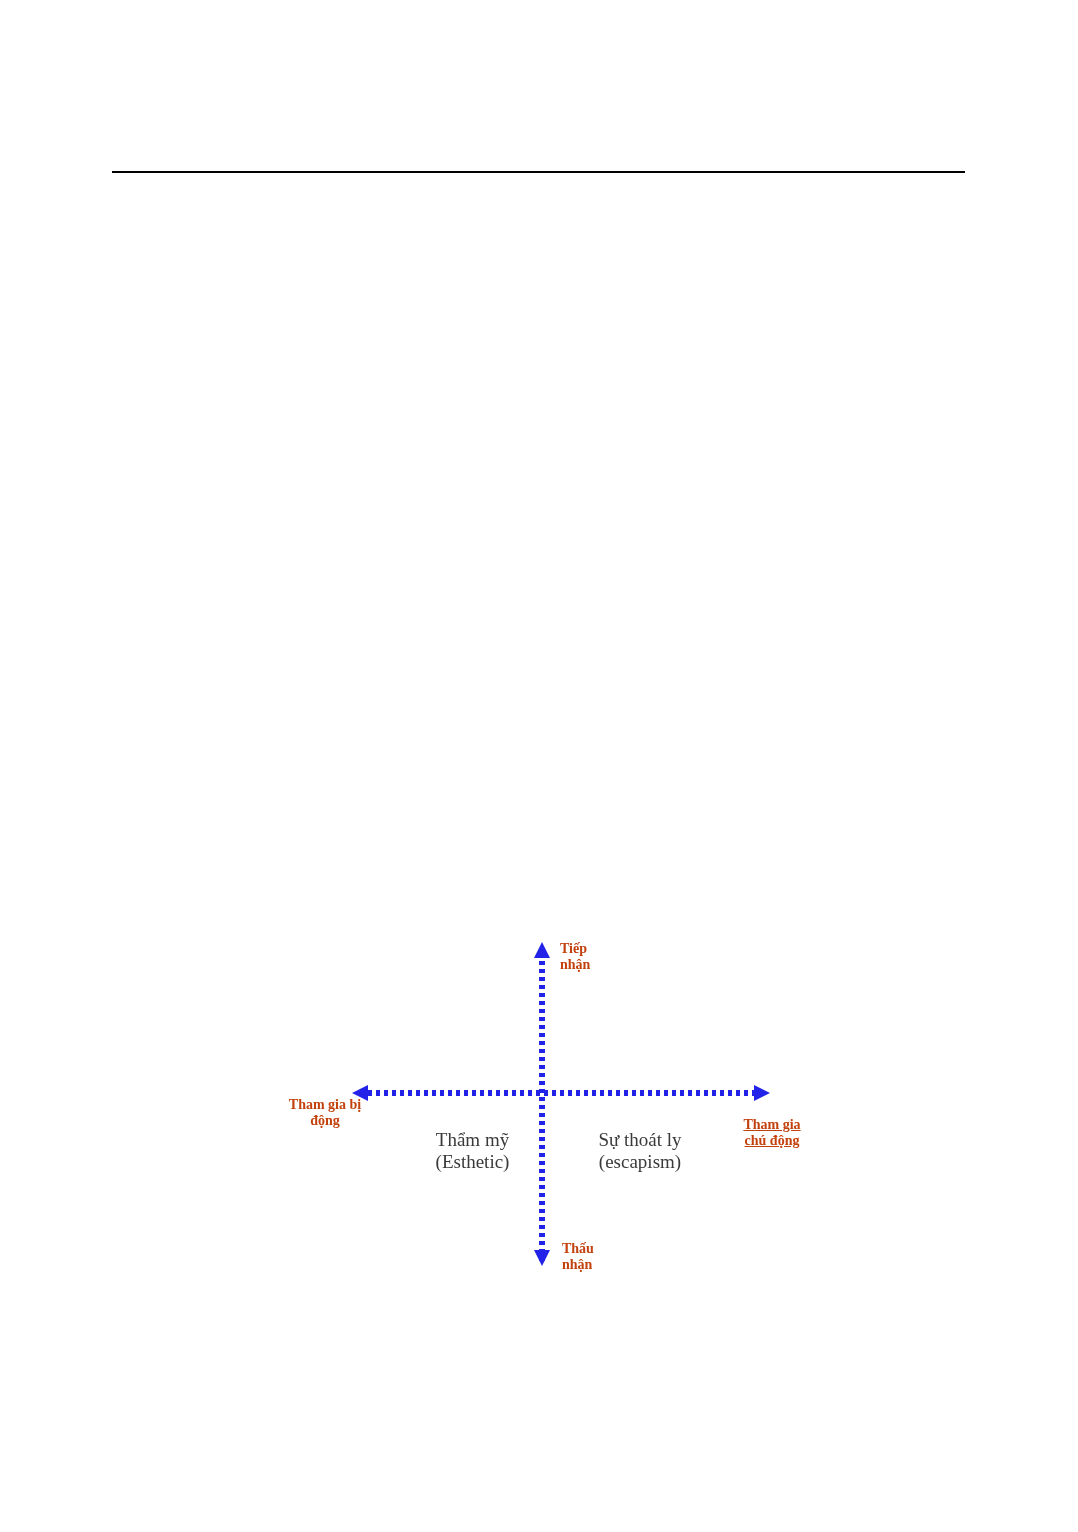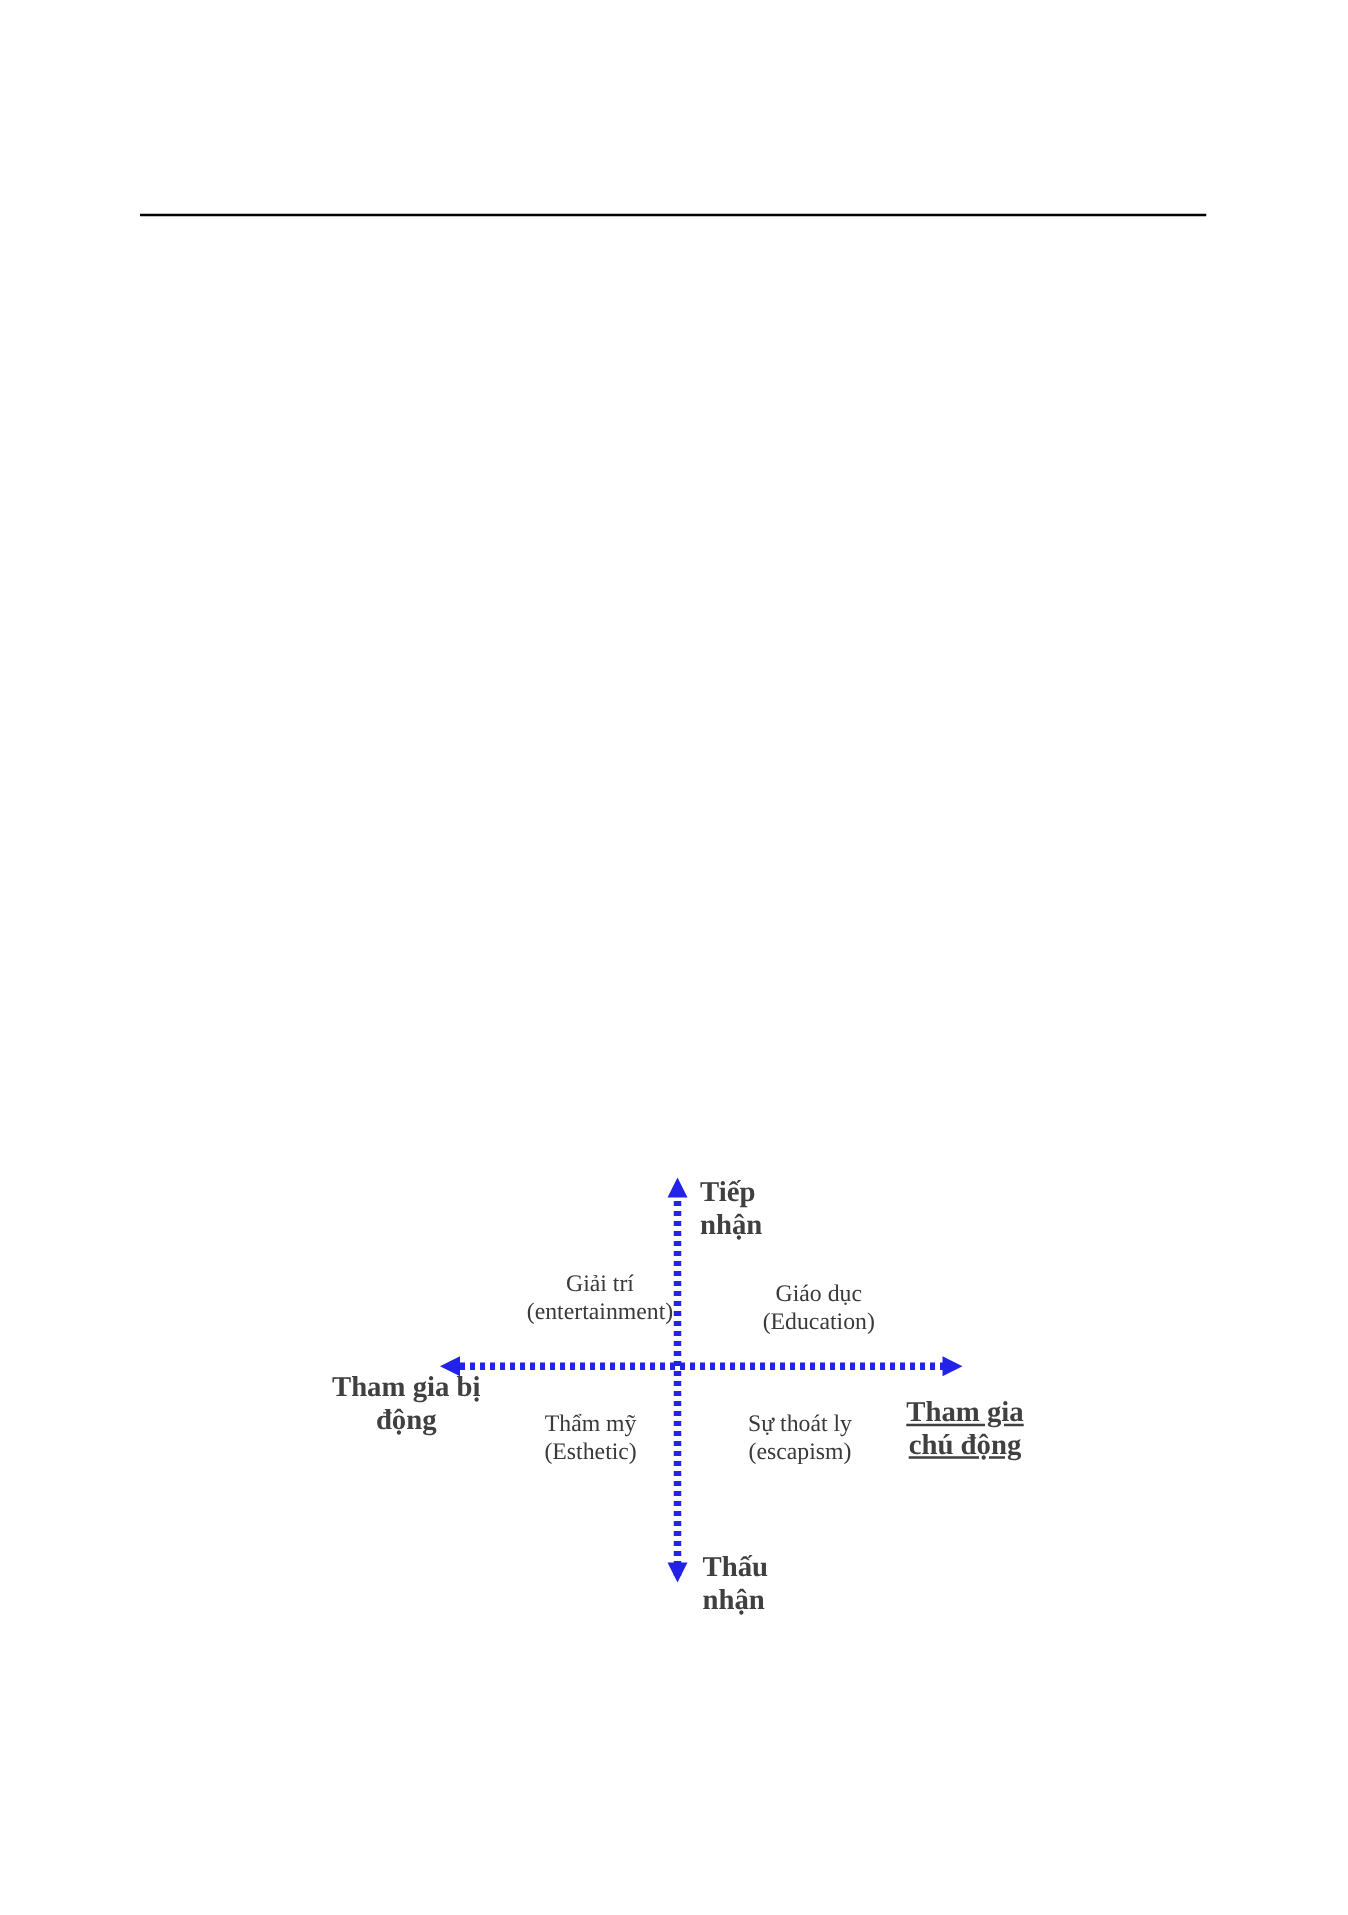--- a/index.html
+++ b/index.html
@@ -104,22 +104,22 @@
   }
 
   
   .lbl {
     position: absolute;
     line-height: 1.15;
     white-space: nowrap;
   }
   .axis-label {
     font-weight: bold;
-    font-size: 23px;
-    color: #404040;
+    font-size: 14px;
+    color: #c2410c;
     text-align: center;
   }
   .quadrant-label {
     font-size: 19px;
     color: #3a3a3a;
     text-align: center;
   }
 
   #label-top      { left: 310px; top: 16px;  text-align: left; }
   #label-bottom   { left: 312px; top: 304px; text-align: left; margin-top: 12px; }
@@ -161,29 +161,21 @@
     <div id="label-left" class="lbl axis-label">
       <div>Tham gia bị</div>
       <div>động</div>
     </div>
 
     <div id="label-right" class="lbl axis-label">
       <div>Tham gia</div>
       <div>chú động</div>
     </div>
 
-    <div id="quad-tl" class="lbl quadrant-label">
-      <div>Giải trí</div>
-      <div>(entertainment)</div>
-    </div>
 
-    <div id="quad-tr" class="lbl quadrant-label">
-      <div>Giáo dục</div>
-      <div>(Education)</div>
-    </div>
 
     <div id="quad-bl" class="lbl quadrant-label">
       <div>Thẩm mỹ</div>
       <div>(Esthetic)</div>
     </div>
 
     <div id="quad-br" class="lbl quadrant-label">
       <div>Sự thoát ly</div>
       <div>(escapism)</div>
     </div>

